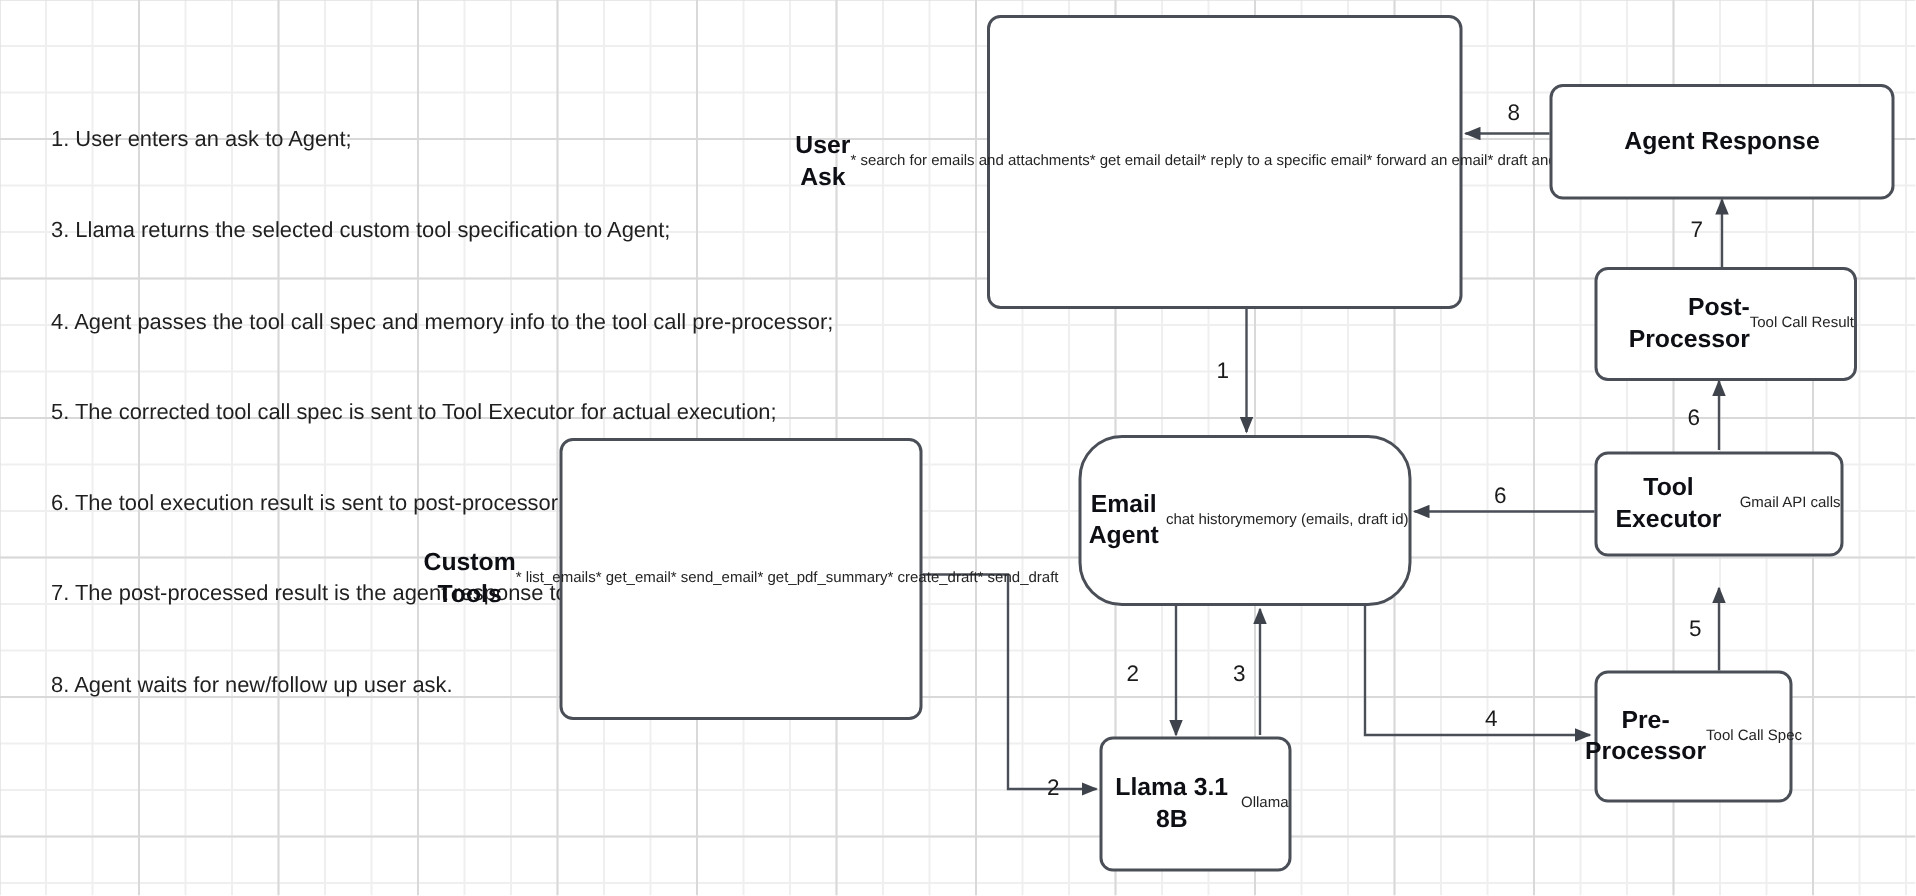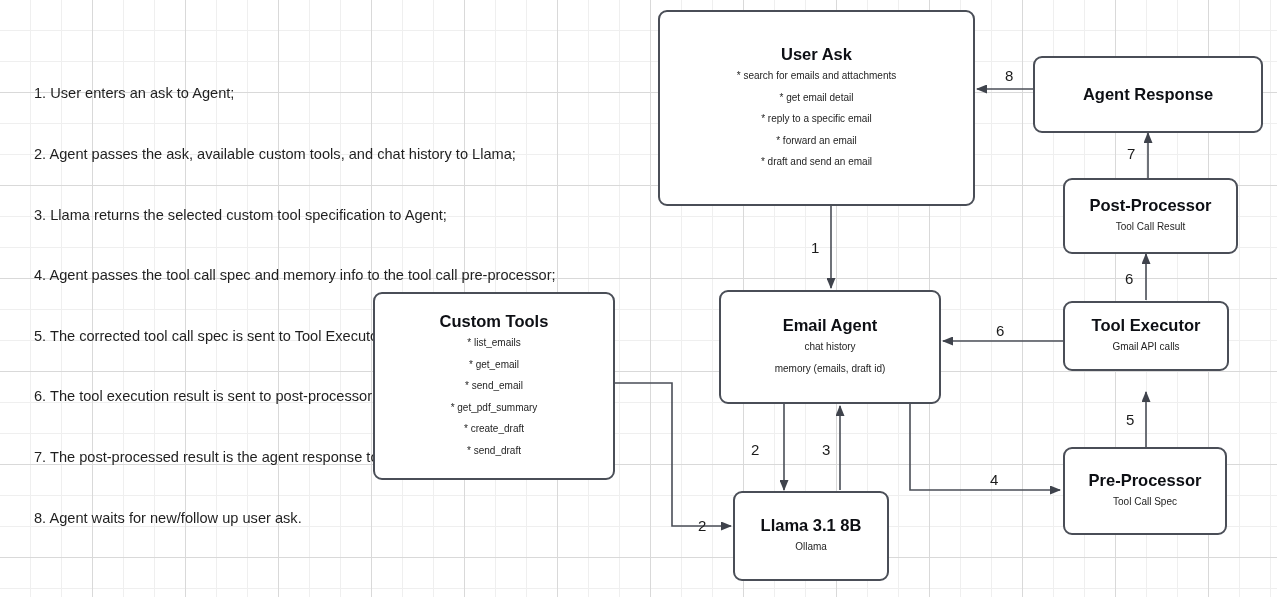--- a/index.html
+++ b/index.html
@@ -41,21 +41,20 @@
   }
   .legend div { white-space: pre; margin-left: 23px; }
 
   .node {
     position: absolute;
     box-sizing: border-box;
     background: #ffffff;
     border: 2px solid #4a4e57;
     border-radius: 9px;
     display: flex;
-    flex-direction: column;
     align-items: center;
     justify-content: center;
     text-align: center;
     color: #12141a;
     font-family: "Liberation Sans", sans-serif;
   }
   .node .title {
     font-weight: bold;
     font-size: 16.5px;
     line-height: 21.5px;
@@ -106,21 +105,20 @@
       <path d="M1146,300 L1146,254"></path>
 
       <path d="M1148,178 L1148,133"></path>
 
       <path d="M1033,89 L977,89"></path>
     </g>
   </svg>
 
   <div class="legend">
     <div>1. User enters an ask to Agent;</div>
-    <div>2. Agent passes the ask, available custom tools, and chat history to Llama;</div>
     <div>3. Llama returns the selected custom tool specification to Agent;</div>
     <div>4. Agent passes the tool call spec and memory info to the tool call pre-processor;</div>
     <div>5. The corrected tool call spec is sent to Tool Executor for actual execution;</div>
     <div>6. The tool execution result is sent to post-processor and Agent for memory update;</div>
     <div>7. The post-processed result is the agent response to the original user ask;</div>
     <div>8. Agent waits for new/follow up user ask.</div>
   </div>
 
   <div class="node" style="left:658px; top:10px; width:317px; height:196px;">
     <div class="title">User Ask</div>
@@ -138,42 +136,42 @@
   <div class="node" style="left:1063px; top:178px; width:175px; height:76px;text-align:right;">
     <div class="title">Post-Processor</div>
     <div class="sub">Tool Call Result</div>
   </div>
 
   <div class="node" style="left:1063px; top:301px; width:166px; height:70px;">
     <div class="title">Tool Executor</div>
     <div class="sub">Gmail API calls</div>
   </div>
 
-  <div class="node" style="left:1063px; top:447px; width:164px; height:88px;">
+  <div class="node" style="left:1063px; top:447px; width:132px; height:88px;">
     <div class="title">Pre-Processor</div>
     <div class="sub">Tool Call Spec</div>
   </div>
 
-  <div class="node" style="left:719px; top:290px; width:222px; height:114px;">
+  <div class="node" style="left:719px; top:290px; width:222px; height:114px;border-radius:29px;">
     <div class="title">Email Agent</div>
     <div class="sub">chat history</div>
     <div class="sub">memory (emails, draft id)</div>
   </div>
 
   <div class="node" style="left:373px; top:292px; width:242px; height:188px;">
     <div class="title">Custom Tools</div>
     <div class="sub">* list_emails</div>
     <div class="sub">* get_email</div>
     <div class="sub">* send_email</div>
     <div class="sub">* get_pdf_summary</div>
     <div class="sub">* create_draft</div>
     <div class="sub">* send_draft</div>
   </div>
 
-  <div class="node" style="left:733px; top:491px; width:156px; height:90px;">
+  <div class="node" style="left:733px; top:491px; width:128px; height:90px;">
     <div class="title">Llama 3.1 8B</div>
     <div class="sub">Ollama</div>
   </div>
 
   <div class="edge-label" style="left:811px; top:240px;">1</div>
   <div class="edge-label" style="left:751px; top:442px;">2</div>
   <div class="edge-label" style="left:698px; top:518px;">2</div>
   <div class="edge-label" style="left:822px; top:442px;">3</div>
   <div class="edge-label" style="left:990px; top:472px;">4</div>
   <div class="edge-label" style="left:1126px; top:412px;">5</div>

